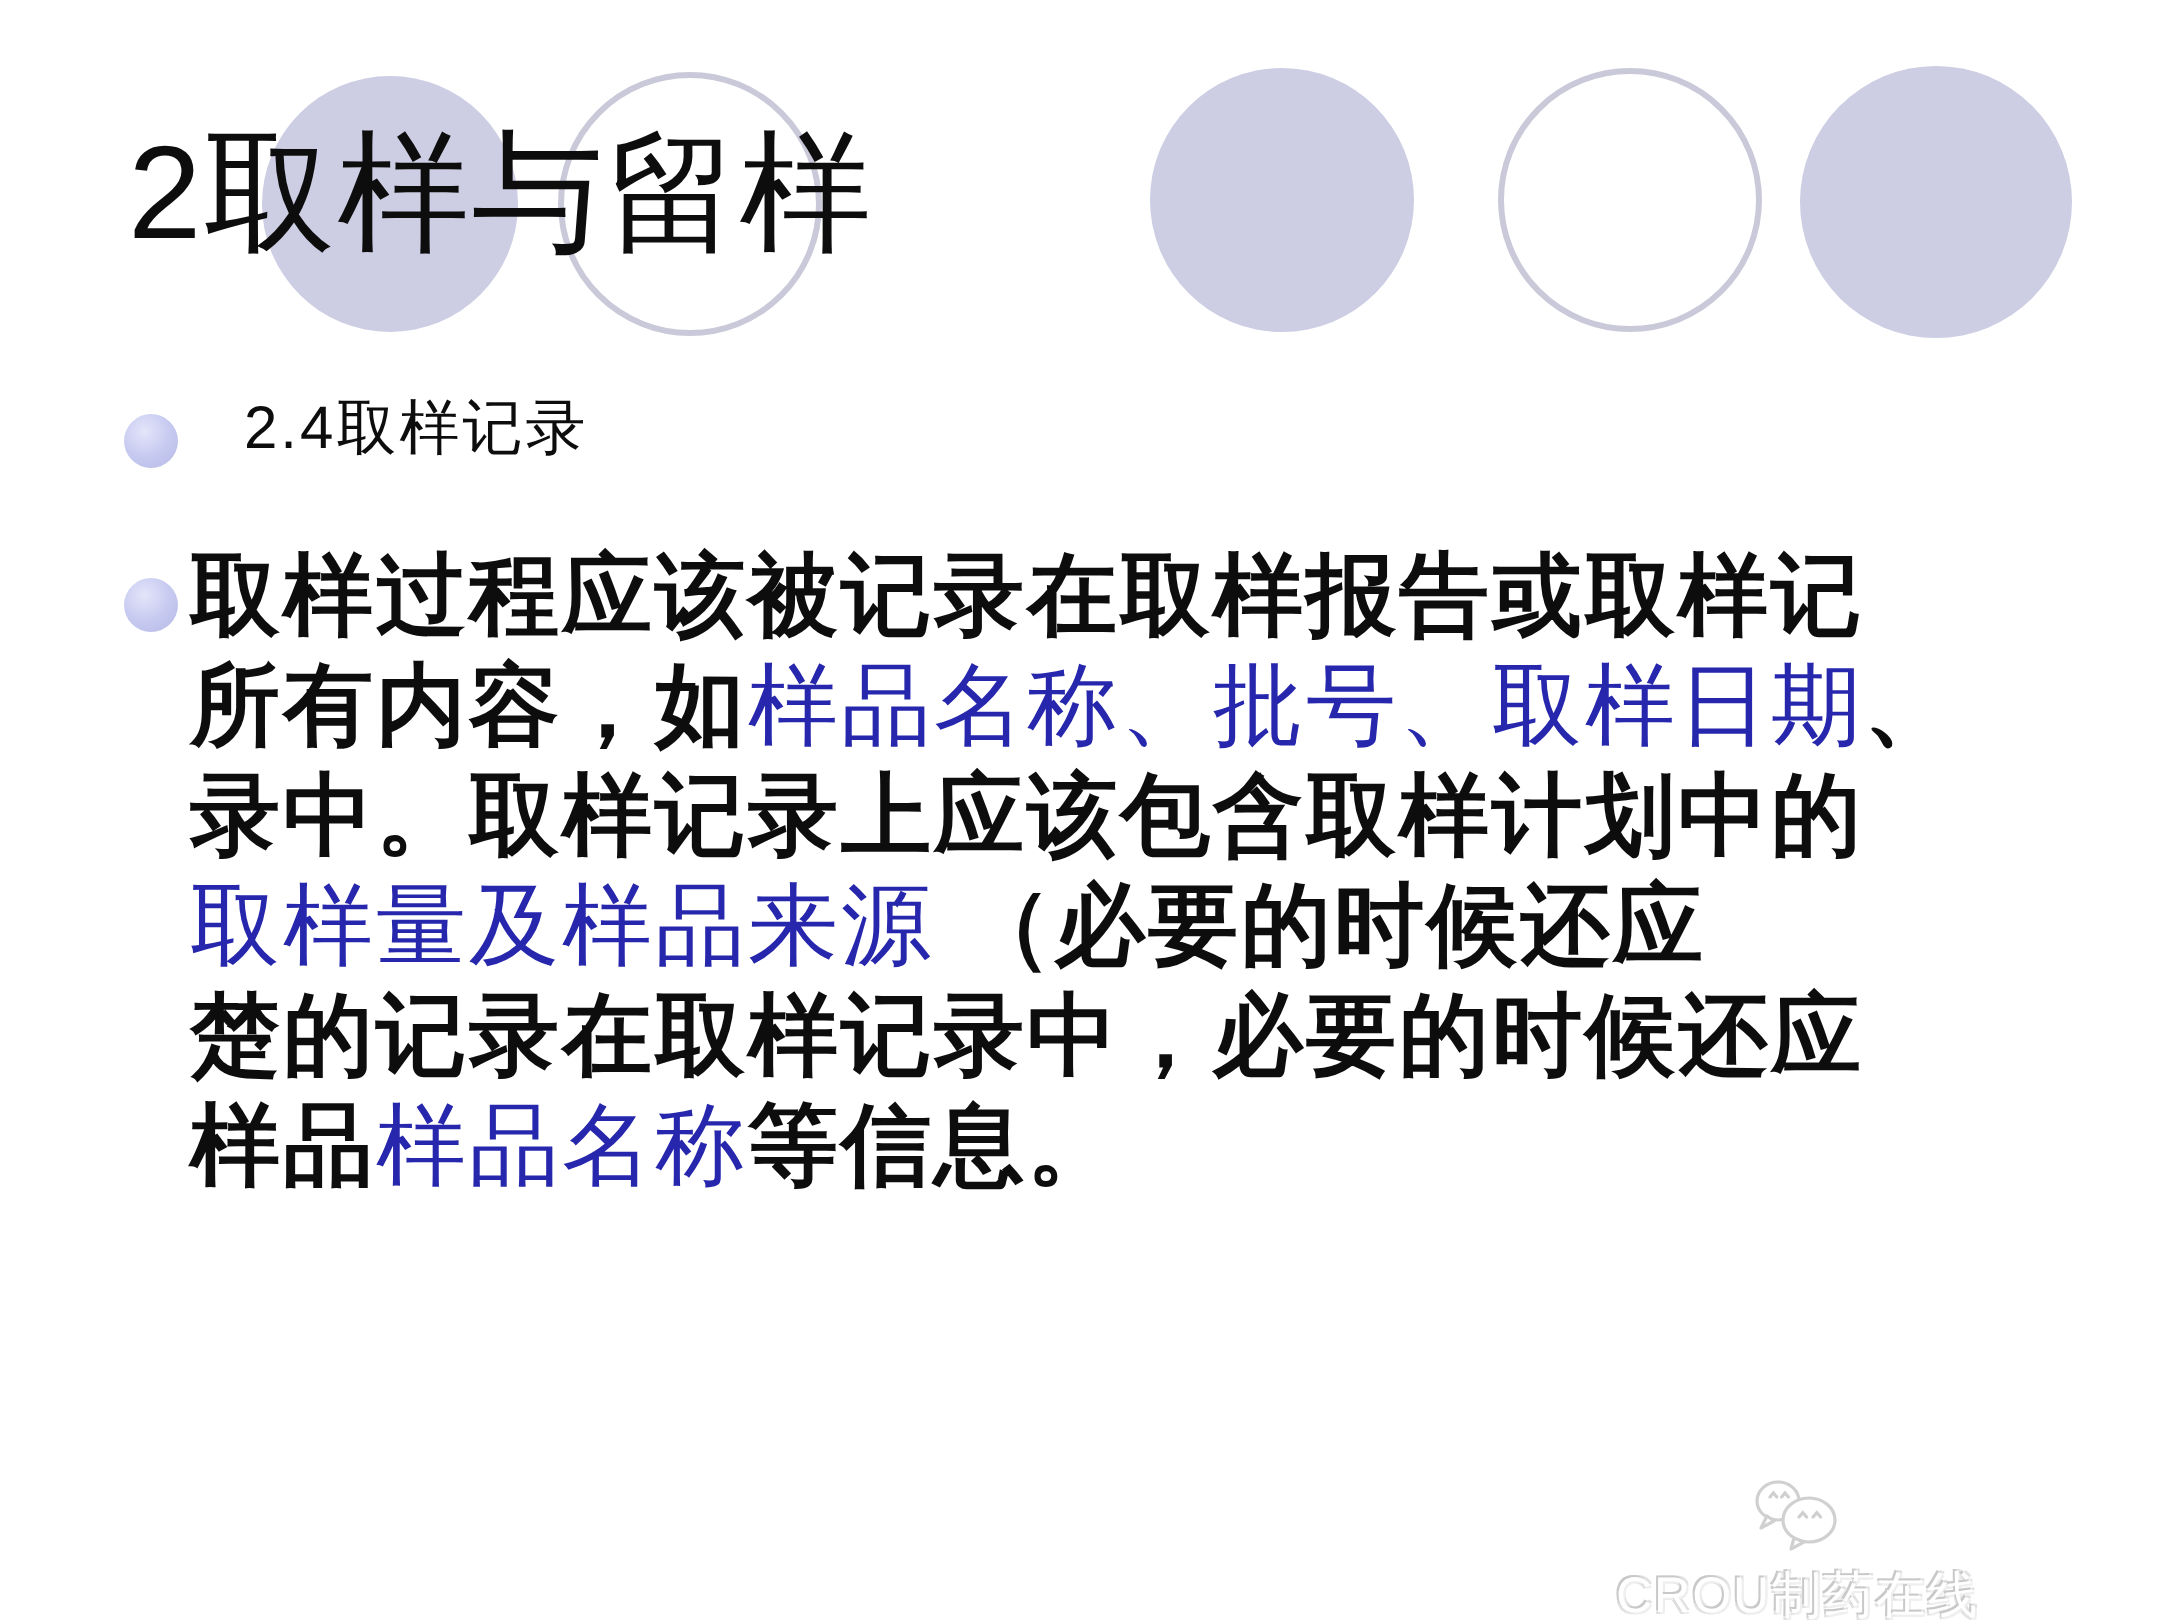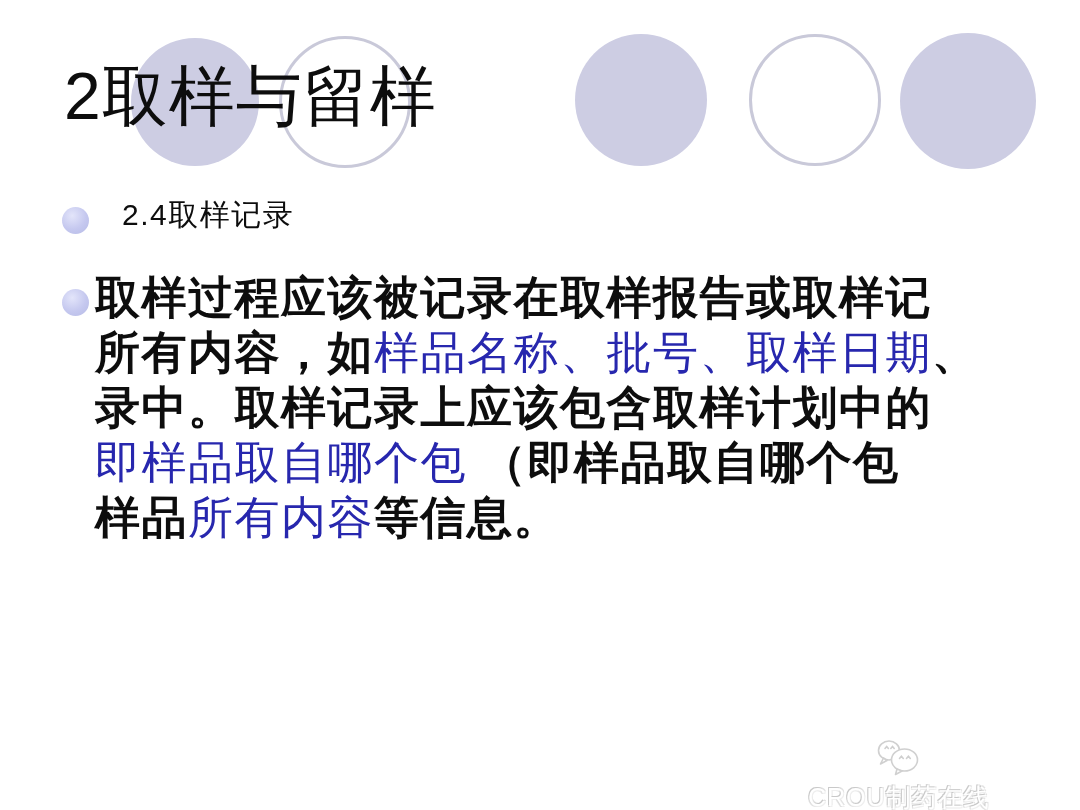--- a/index.html
+++ b/index.html
@@ -122,22 +122,23 @@
   <div class="page-title">2取样与留样</div>
 
   <div class="bullet-dot bullet-dot-1"></div>
   <div class="section-heading">2.4取样记录</div>
 
   <div class="bullet-dot bullet-dot-2"></div>
   <div class="body-paragraph">
       <div class="para-line"><span class="kt">取样过程应该被记录在取样报告或取样记</span></div>
       <div class="para-line"><span class="kt">所有内容，如</span><span class="hl">样品名称、批号、取样日期</span><span class="kt">、</span></div>
       <div class="para-line"><span class="kt">录中。取样记录上应该包含取样计划中的</span></div>
-      <div class="para-line"><span class="hl">即样品取自哪个包</span><span class="kt"> （即样品取自哪个包</span></div>
-      <div class="para-line"><span class="kt">样品</span><span class="hl">所有内容</span><span class="kt">等信息。</span></div>
+      <div class="para-line"><span class="hl">取样量及样品来源</span><span class="kt"> （必要的时候还应</span></div>
+      <div class="para-line"><span class="kt">楚的记录在取样记录中，必要的时候还应</span></div>
+      <div class="para-line"><span class="kt">样品</span><span class="hl">样品名称</span><span class="kt">等信息。</span></div>
     </div>
 
   <div class="watermark">
     <svg class="wechat-icon" width="46" height="38" viewBox="0 0 46 38">
       <g fill="#ffffff" stroke="#d0d0d0" stroke-width="1.6">
         <ellipse cx="13" cy="12.5" rx="10.5" ry="9.5"></ellipse>
         <path d="M7.5 20 L4.5 26 L11 22.5 Z" stroke-linejoin="round"></path>
         <ellipse cx="28.5" cy="22" rx="13" ry="11"></ellipse>
         <path d="M21 31 L19.5 36.5 L26 33 Z" stroke-linejoin="round"></path>
       </g>

